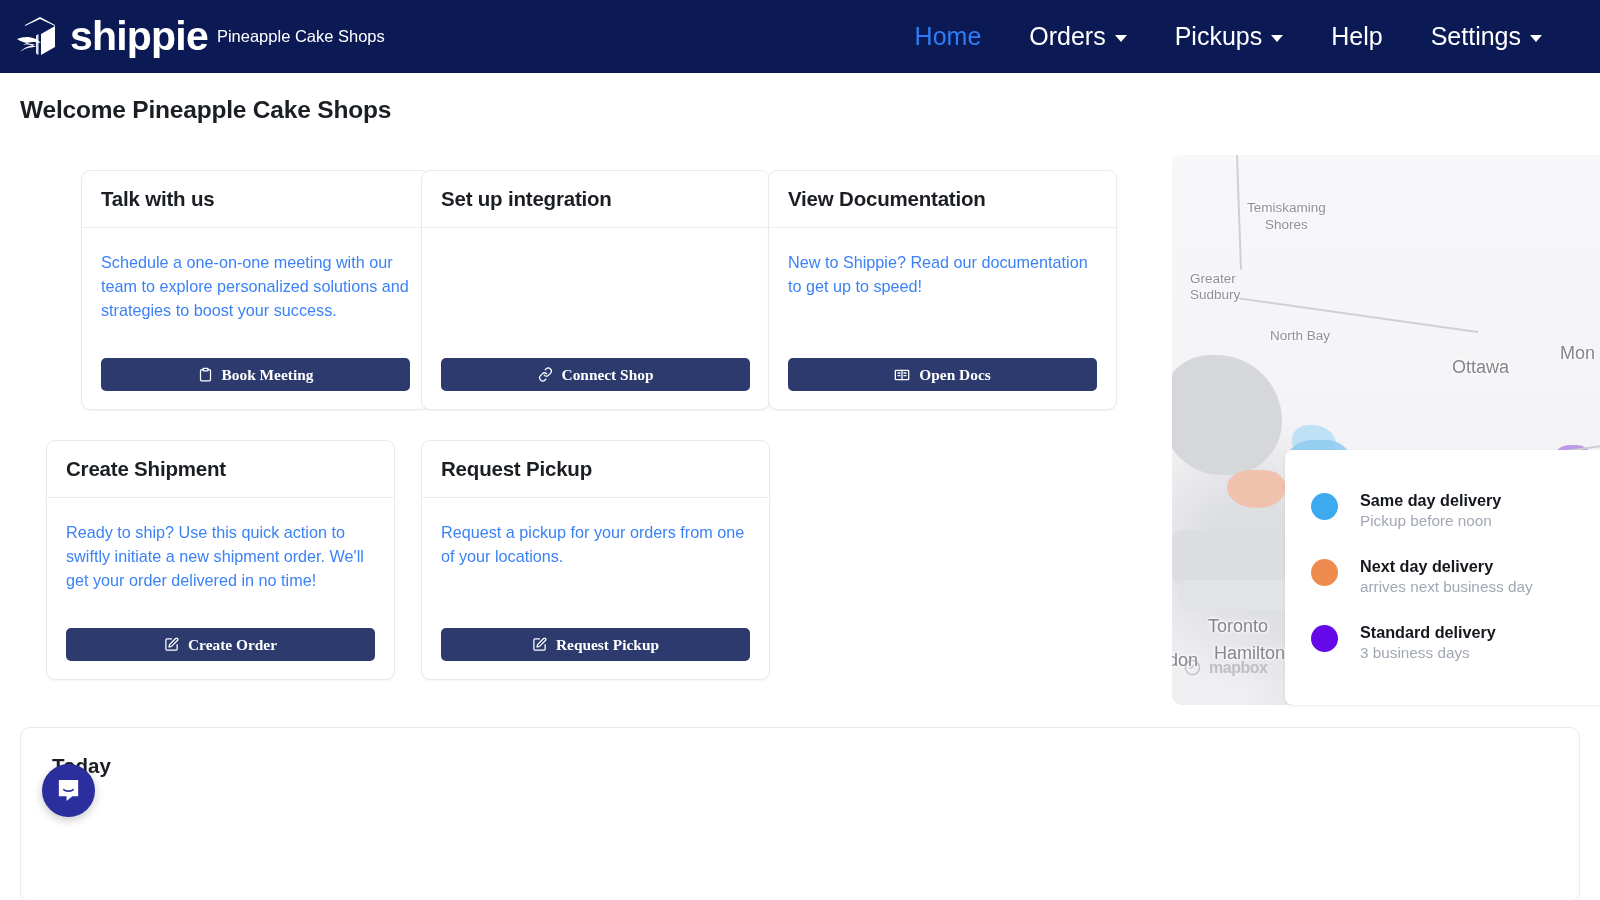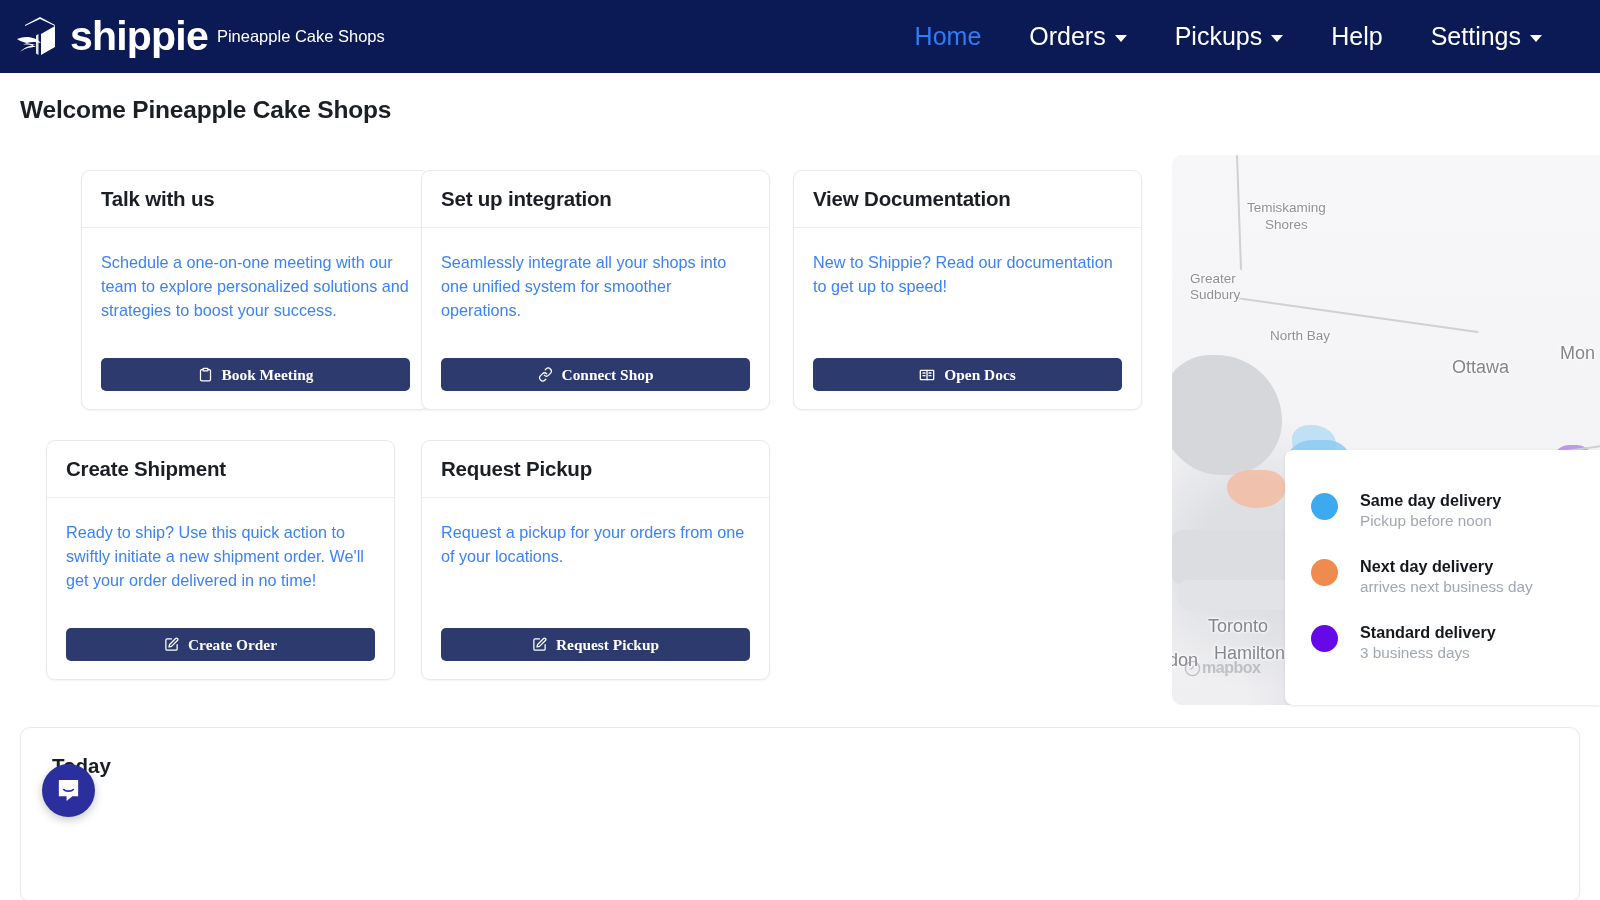--- a/index.html
+++ b/index.html
@@ -138,21 +138,21 @@
     justify-content: center;
     gap: 9px;
     cursor: pointer;
     width: 100%;
   }
   .btn svg { display: block; }
 
   
   #card-talk      { left: 56px;  top: 170px; width: 349px; height: 240px; margin-left: 25px; }
   #card-integr    { left: 421px; top: 170px; width: 349px; height: 240px; }
-  #card-docs      { left: 793px; top: 170px; width: 349px; height: 240px; }
+  #card-docs      { left: 768px; top: 170px; width: 349px; height: 240px; }
   #card-shipment  { left: 46px;  top: 440px; width: 349px; height: 240px; }
   #card-pickup    { left: 421px; top: 440px; width: 349px; height: 240px; }
 
   
   .map-panel {
     position: absolute;
     left: 1172px;
     top: 155px;
     width: 428px;
     height: 550px;
@@ -191,22 +191,22 @@
     font-size: 13.5px;
     white-space: nowrap;
     text-shadow: 0 0 3px #fff, 0 0 3px #fff, 0 0 5px #fff;
   }
   .mlabel.lg { font-size: 18px; color: #84868c; }
   .mapbox-logo {
     position: absolute;
     left: 12px;
     bottom: 28px;
     display: flex;
-    align-items: center;
-    gap: 1px;
+    align-items: flex-start;
+    gap: 8px;
     opacity: 0.55;
   }
   .mapbox-logo .mb-text {
     font-size: 16px;
     font-weight: 700;
     color: #9a9ca1;
     letter-spacing: -0.5px;
   }
 
   
@@ -337,21 +337,20 @@
       <span>Book Meeting</span>
     </button>
   </div>
 </div>
 
 <div class="card" id="card-integr">
   <div class="card-head">
     <span class="card-title">Set up integration</span>
   </div>
   <div class="card-body">
-    <p class="card-text">Seamlessly integrate all your shops into one unified system for smoother operations.</p>
     <button class="btn">
       <svg width="15" height="15" viewBox="0 0 24 24" fill="none" stroke="#fff" stroke-width="2" stroke-linecap="round" stroke-linejoin="round">
         <path d="M10 13a5 5 0 0 0 7.07 0l2.83-2.83a5 5 0 0 0-7.07-7.07L11.5 4.5"></path>
         <path d="M14 11a5 5 0 0 0-7.07 0L4.1 13.83a5 5 0 0 0 7.07 7.07l1.3-1.3"></path>
       </svg>
       <span>Connect Shop</span>
     </button>
   </div>
 </div>
 

